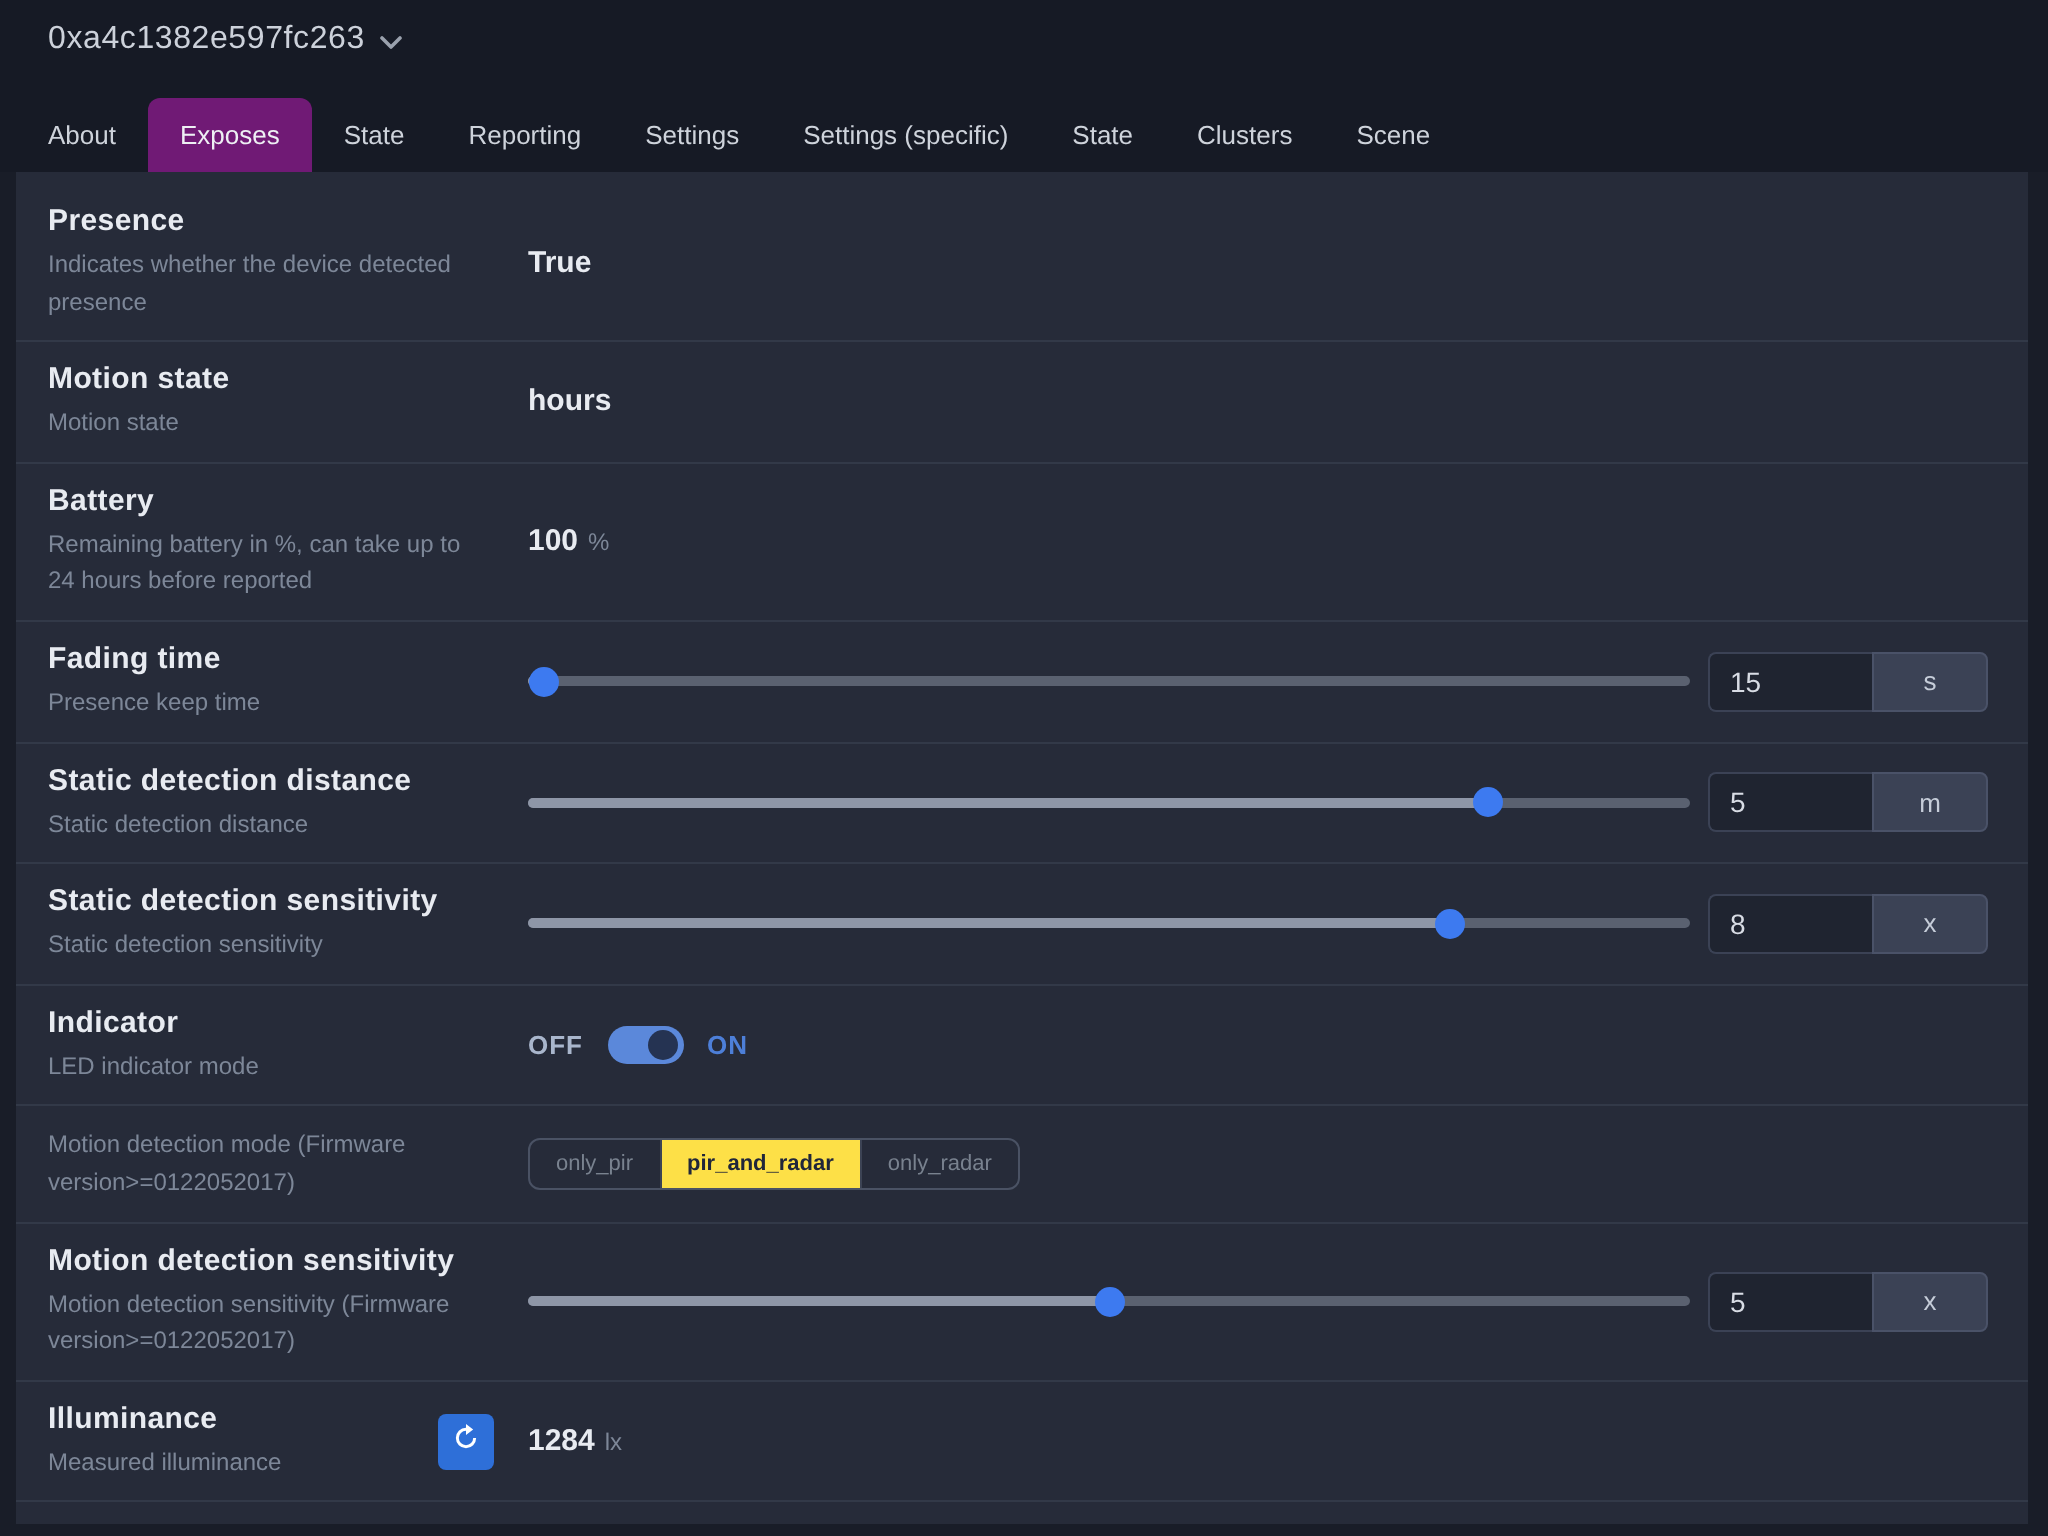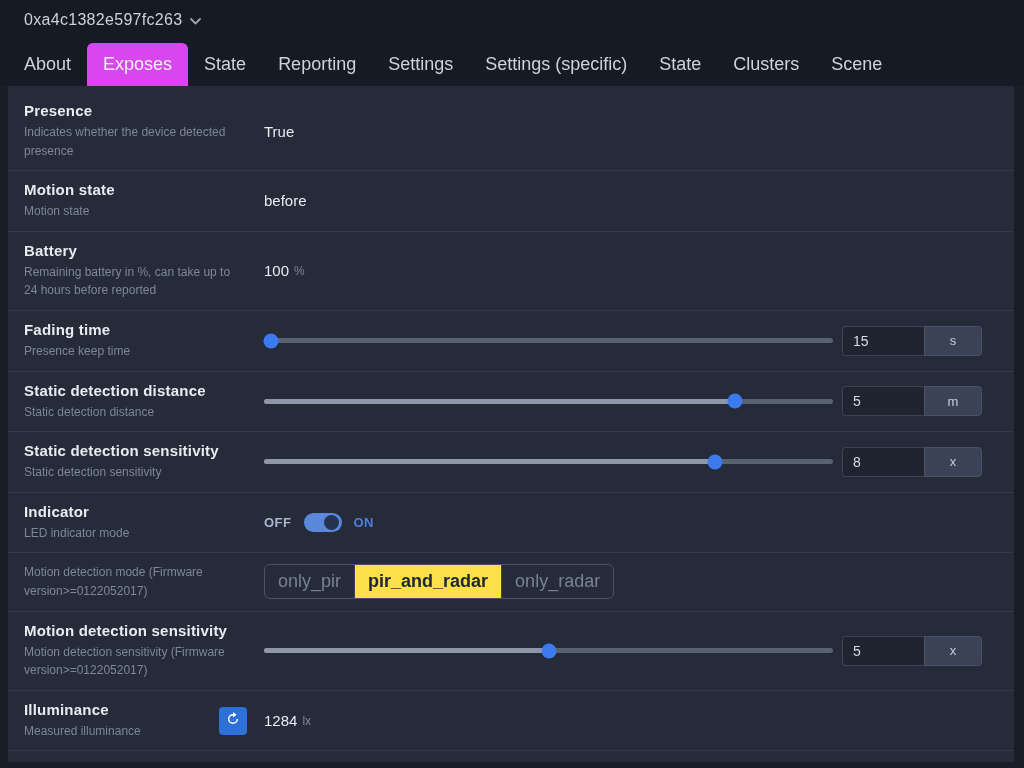--- a/index.html
+++ b/index.html
@@ -30,43 +30,43 @@
   
   .tabbar {
     background: #161a25;
     display: flex;
     align-items: flex-end;
     padding: 0 8px;
     height: 46px;
   }
   .tab {
     color: #ced3db;
-    font-size: 18px;
+    font-size: 13px;
     padding: 11px 16px;
     border-radius: 6px 6px 0 0;
     cursor: pointer;
     white-space: nowrap;
     text-align: center;
   }
   .tab.active {
-    background: #d946ef;
+    background: #701a75;
     color: #eef0f4;
   }
   
   .card {
     margin: 0 10px 0 8px;
     background: #262b39;
     height: 676px;
     overflow: hidden;
     padding-top: 6px;
   }
   .row {
     display: flex;
     align-items: center;
-    padding: 10px 32px 10px 16px;
+    padding: 10px 20px 10px 16px;
     border-bottom: 1px solid #323948;
   }
   .row-label { width: 236px; flex: none; padding-right: 14px; }
   .row-title {
     color: #e8ebf1;
     font-size: 15px;
     font-weight: 700;
     margin-bottom: 4px;
     letter-spacing: 0.2px;
   }
@@ -77,21 +77,21 @@
     max-width: 212px;
   }
   .row-control {
     flex: 1;
     display: flex;
     align-items: center;
     min-height: 34px;
     padding-left: 4px;
   }
   
-  .val { color: #e8ebf1; font-size: 15px; font-weight: 400; }
+  .val { color: #e8ebf1; font-size: 15px; font-weight: 700; }
   .unit { color: #7d8798; font-size: 12px; margin-left: 5px; font-weight: 400; }
   
   .slider {
     flex: 1;
     height: 5px;
     background: #5a6170;
     border-radius: 3px;
     position: relative;
     margin-right: 9px;
     cursor: pointer;
@@ -154,21 +154,21 @@
   }
   
   .seg-group {
     display: flex;
     border: 1px solid #4a5264;
     border-radius: 6px;
     overflow: hidden;
   }
   .seg {
     padding: 6px 13px;
-    font-size: 18px;
+    font-size: 11px;
     color: #79828f;
     cursor: pointer;
     background: transparent;
     border: none;
     border-left: 1px solid #3c4354;
     font-family: "Liberation Sans", sans-serif;
   }
   .seg:first-child { border-left: none; }
   .seg.selected {
     background: #fde047;
@@ -223,21 +223,21 @@
       <div class="row-control">
         <span class="val">True</span>
       </div>
     </div>
     <div class="row">
       <div class="row-label">
         <div class="row-title">Motion state</div>
         <div class="row-desc">Motion state</div>
       </div>
       <div class="row-control">
-        <span class="val">before</span>
+        <span class="val">hours</span>
       </div>
     </div>
     <div class="row">
       <div class="row-label">
         <div class="row-title">Battery</div>
         <div class="row-desc">Remaining battery in %, can take up to 24 hours before reported</div>
       </div>
       <div class="row-control">
         <span class="val">100</span>
         <span class="unit">%</span>

